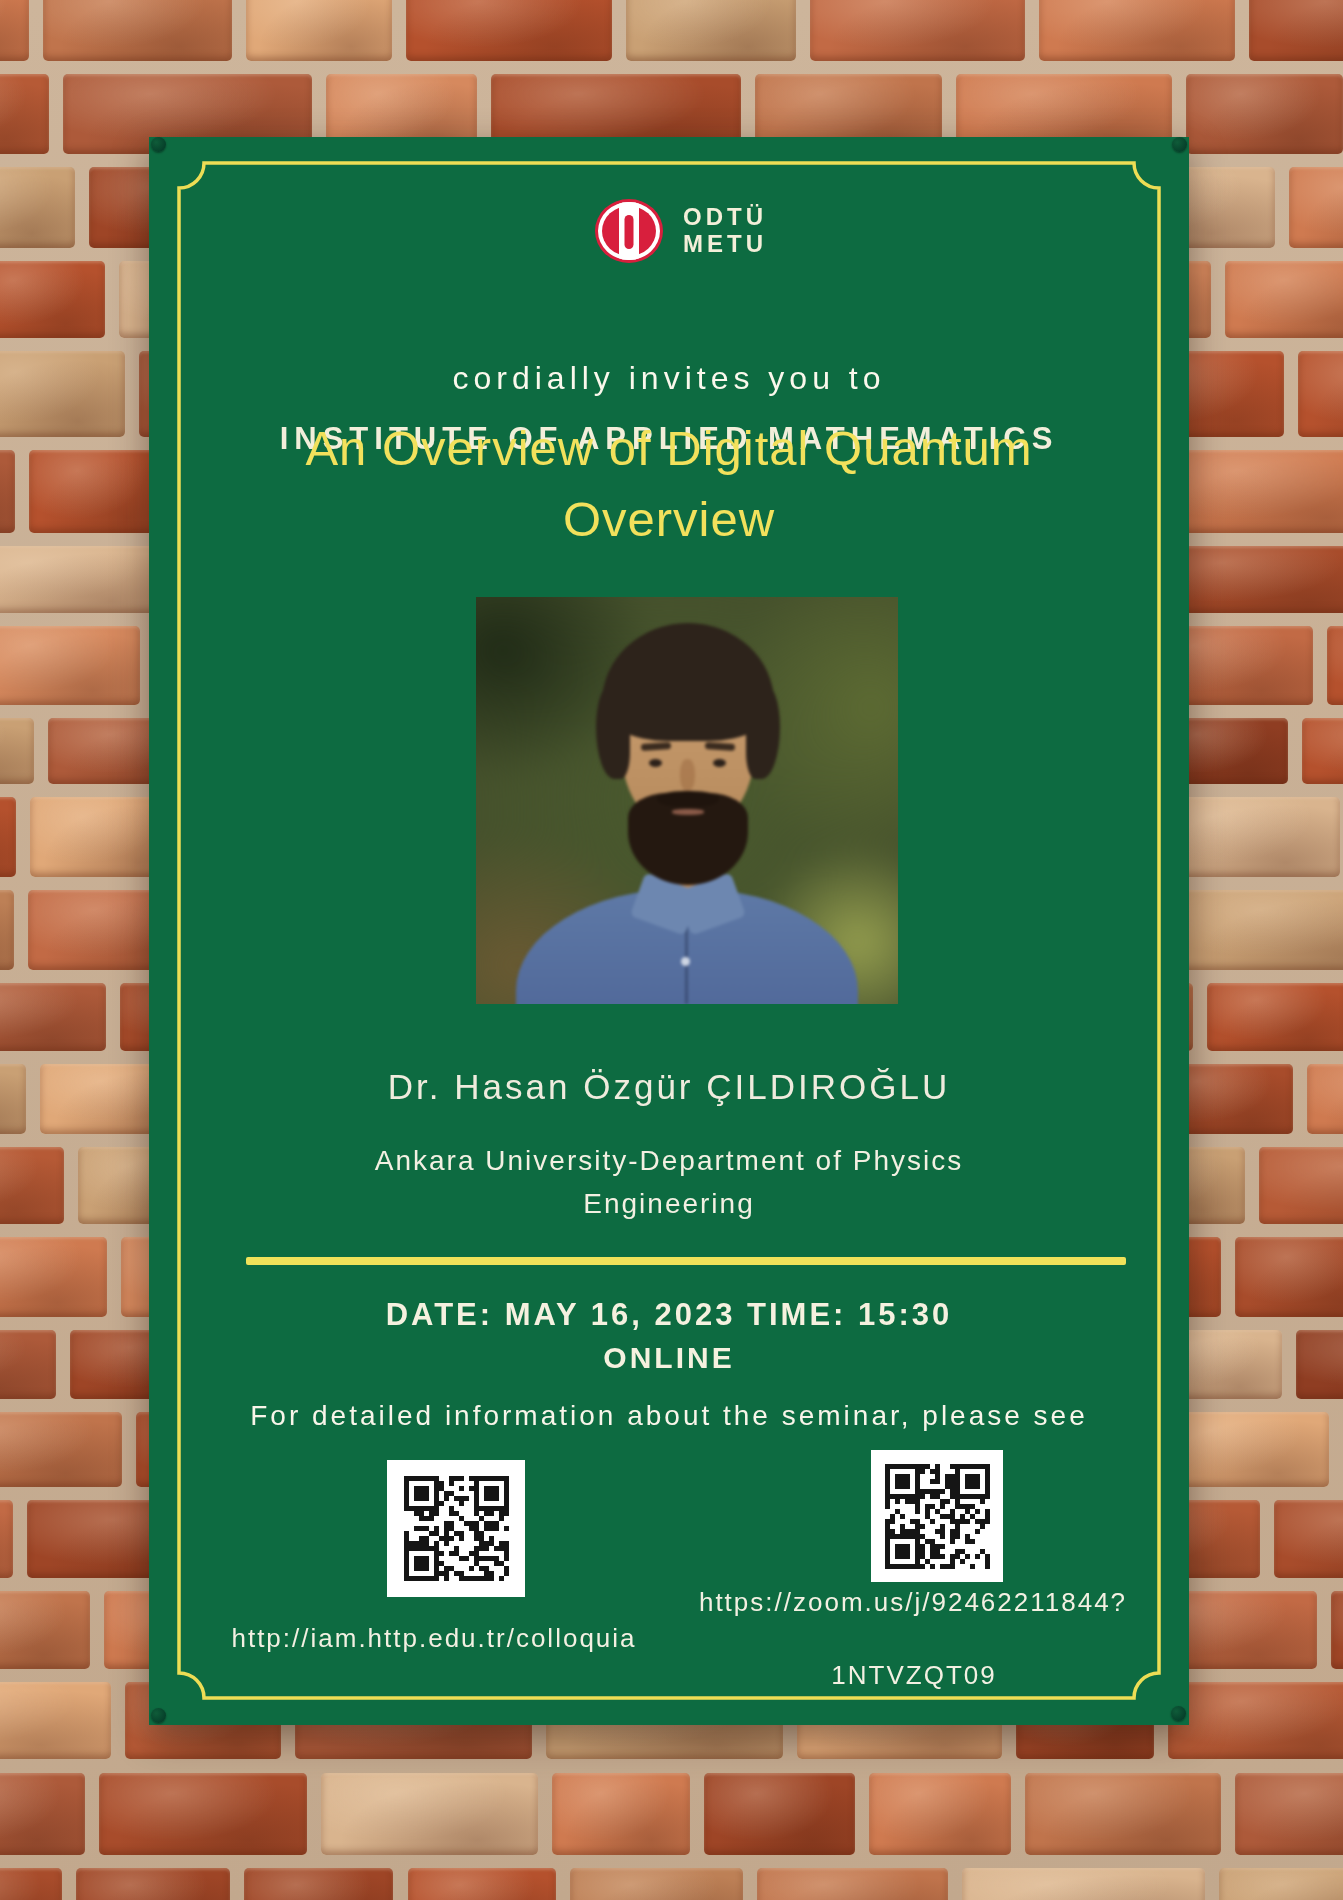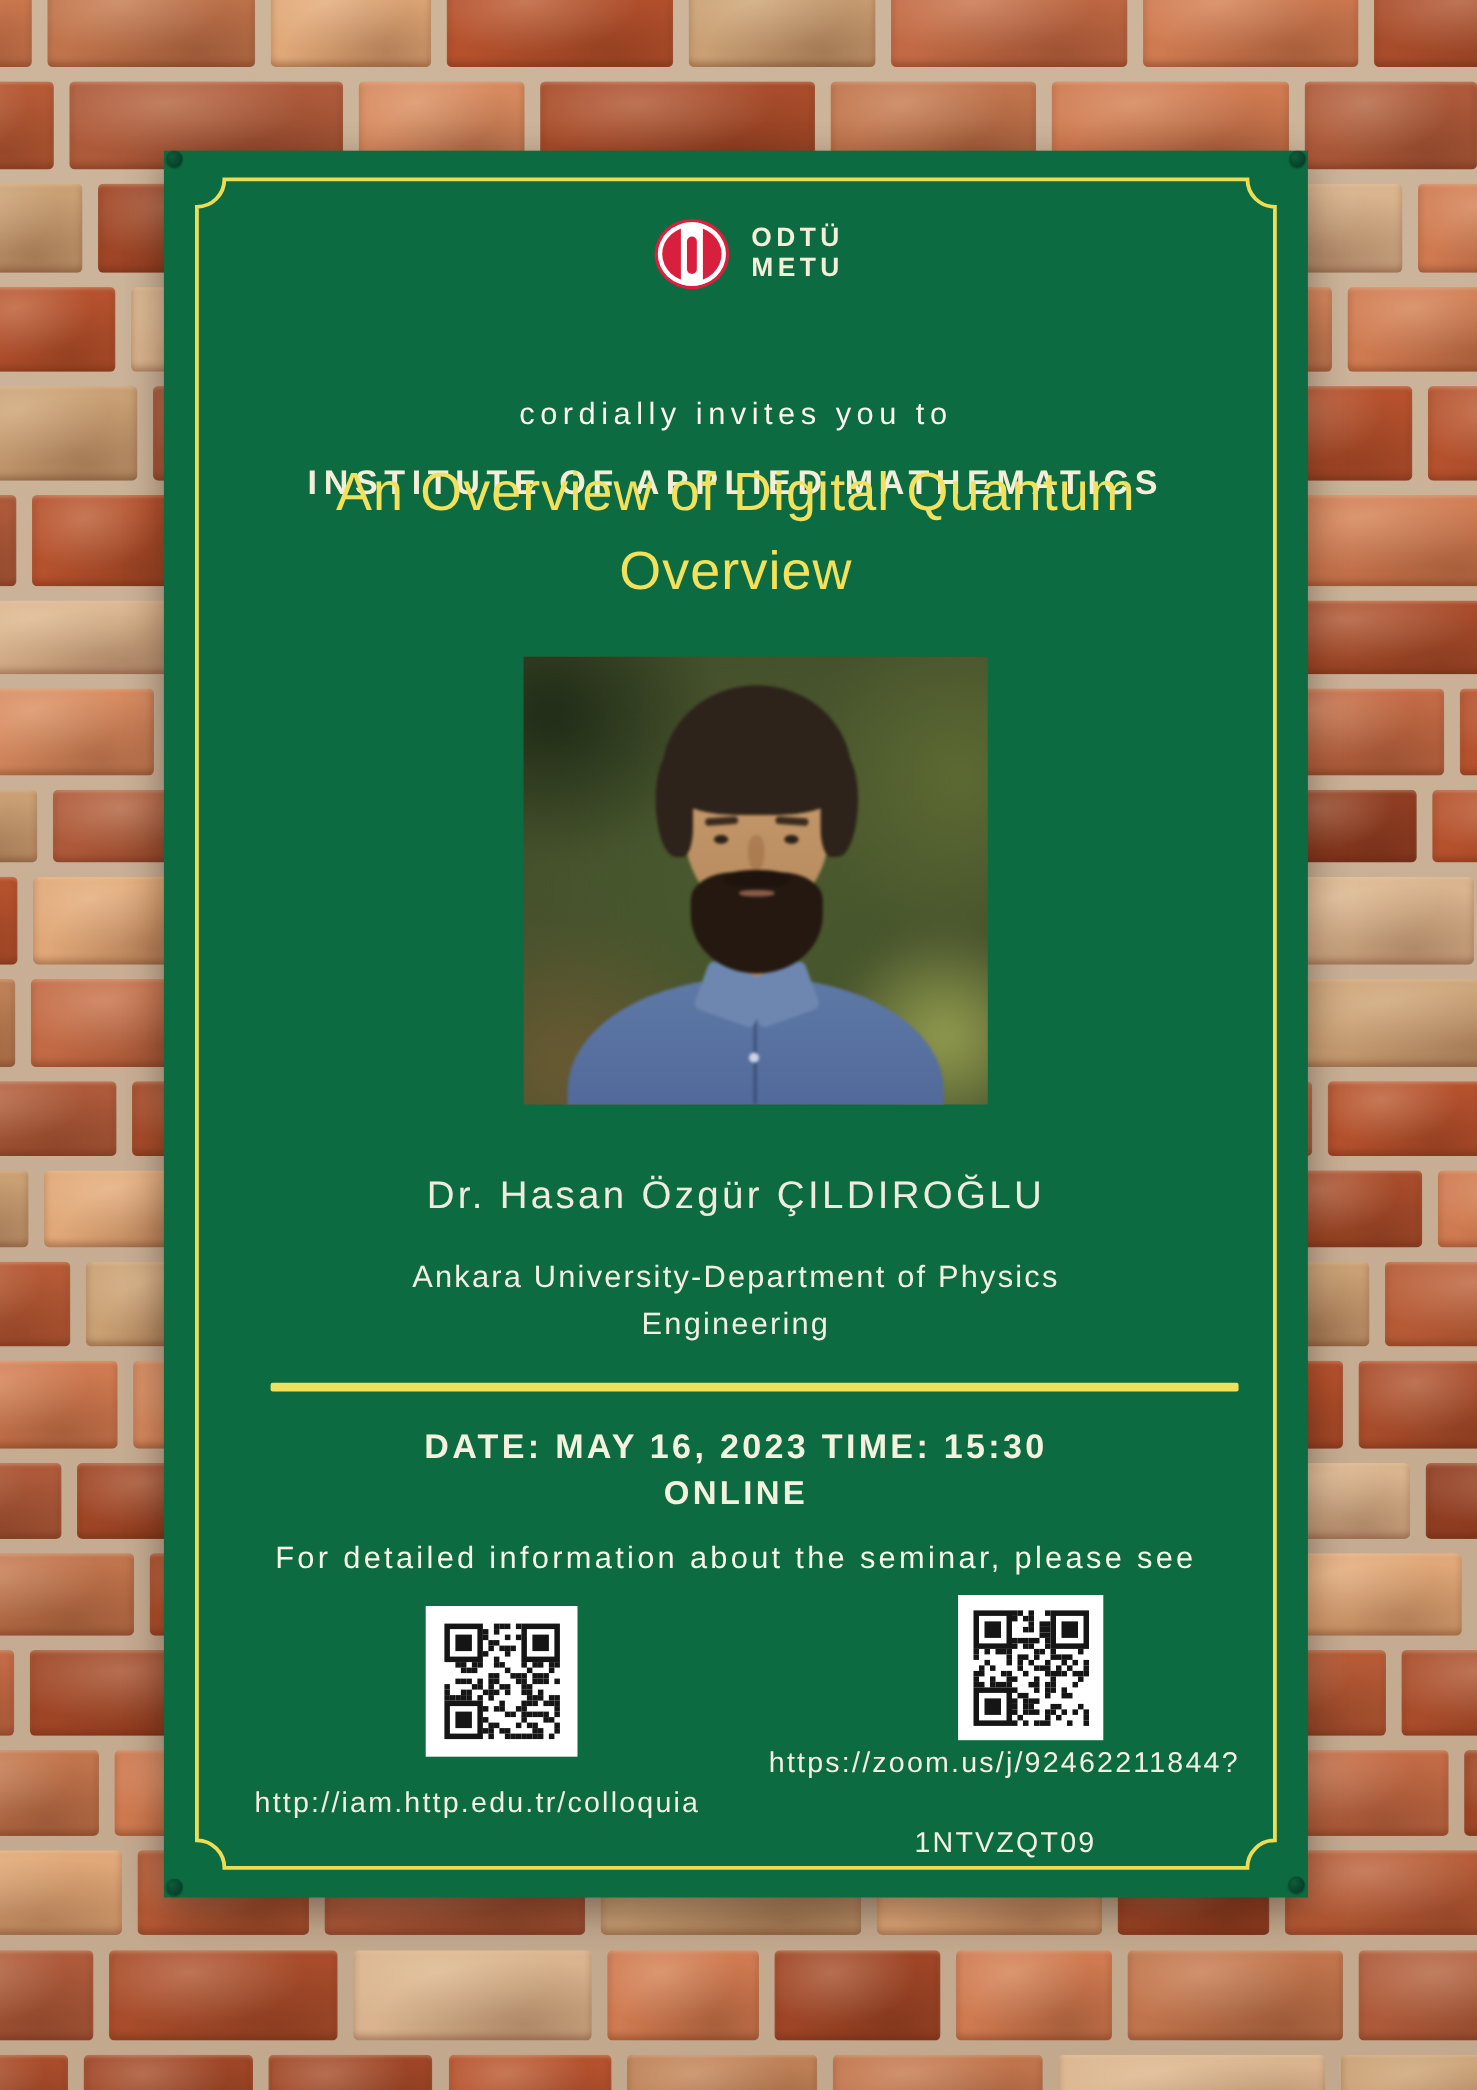--- a/index.html
+++ b/index.html
@@ -29,21 +29,21 @@
   #logo-circle .red-ell{position:absolute;left:4px;top:4px;right:4px;bottom:4px;
     border-radius:50%;background:#D81F3D;}
   #logo-circle .white-stripe{position:absolute;left:50%;top:0;bottom:0;width:20px;
     transform:translateX(-50%);background:#fff;}
   #logo-circle .red-pill{position:absolute;left:50%;top:13px;width:9px;height:34px;
     transform:translateX(-50%);background:#D81F3D;border-radius:5px;}
   #logo-words{color:#F3EFD9;font-weight:700;font-size:24px;letter-spacing:4px;
     line-height:1.12;text-align:left;}
   
   #institute{top:284px;color:#F2EEDA;font-weight:700;font-size:31px;letter-spacing:6px;}
-  #invite{top:223px;color:#FAF8EC;font-weight:400;font-size:28px;letter-spacing:5px;}
+  #invite{top:223px;color:#FAF8EC;font-weight:400;font-size:32px;letter-spacing:5px;}
   #title{top:276px;color:#F2E15C;font-weight:400;font-size:49px;line-height:71px;letter-spacing:1px;}
   
   #photo{position:absolute;left:327px;top:460px;width:422px;height:407px;overflow:hidden;
     background:#45502c;}
   #photo .bokeh{position:absolute;left:-8%;top:-8%;width:116%;height:116%;filter:blur(14px);
     background:
       radial-gradient(ellipse 45% 40% at 12% 18%, #1f2a16 0%, rgba(31,42,22,0) 70%),
       radial-gradient(ellipse 40% 45% at 88% 30%, #5d6b33 0%, rgba(93,107,51,0) 75%),
       radial-gradient(ellipse 30% 30% at 85% 80%, #97a050 0%, rgba(151,160,80,0) 70%),
       radial-gradient(ellipse 45% 40% at 15% 85%, #6b5a33 0%, rgba(107,90,51,0) 70%),

